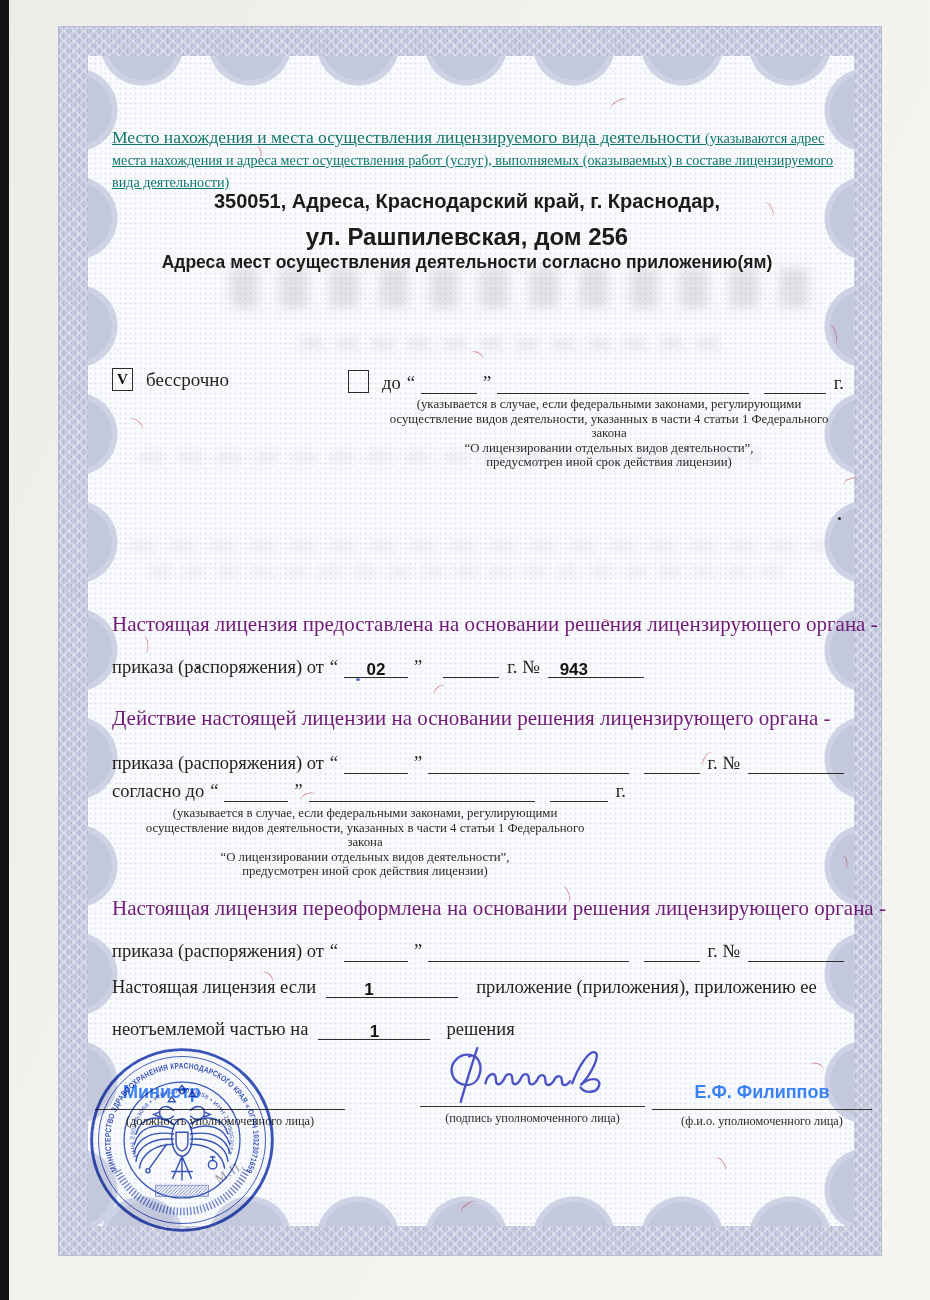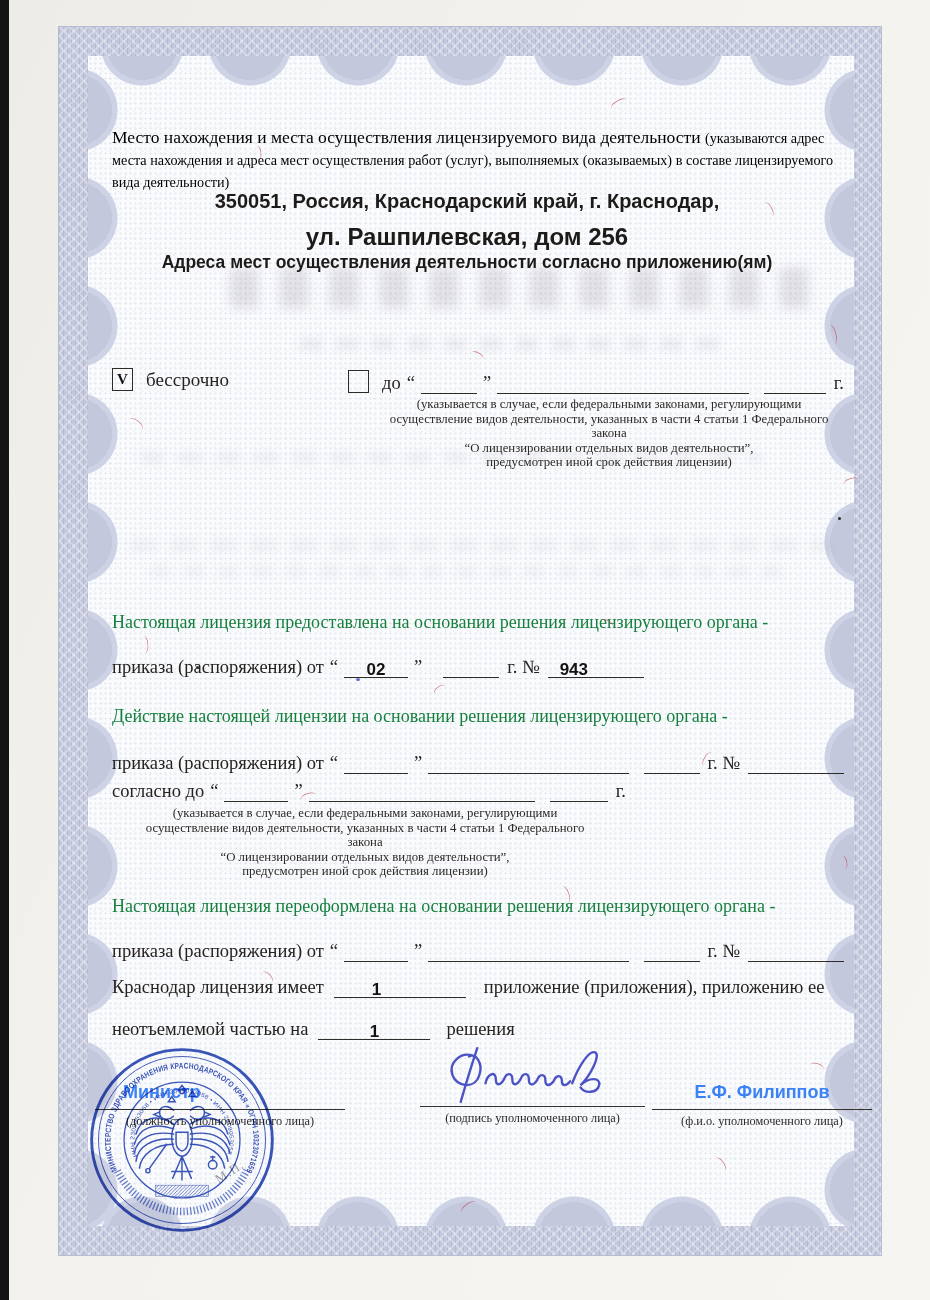--- a/index.html
+++ b/index.html
@@ -39,21 +39,21 @@
   .g-title{left:230px;top:268px;width:580px;height:40px;opacity:.34;}
   .g-a{left:300px;top:338px;width:430px;height:12px;opacity:.20;filter:blur(4px);
     background:repeating-linear-gradient(90deg,rgba(110,110,128,.5) 0 22px,transparent 22px 36px);}
   .g-b{left:140px;top:452px;width:620px;height:11px;opacity:.15;filter:blur(4px);
     background:repeating-linear-gradient(90deg,rgba(110,110,128,.5) 0 24px,transparent 24px 38px);}
   .g-c{left:130px;top:540px;width:700px;height:11px;opacity:.14;filter:blur(4px);
     background:repeating-linear-gradient(90deg,rgba(110,110,128,.5) 0 26px,transparent 26px 40px);}
   .g-d{left:150px;top:566px;width:640px;height:11px;opacity:.12;filter:blur(4px);
     background:repeating-linear-gradient(90deg,rgba(110,110,128,.5) 0 20px,transparent 20px 34px);}
   
-  .ink{color:#000000;}
+  .ink{color:#0f766e;text-decoration:underline;}
   .para{left:112px;top:127px;width:742px;line-height:21px;}
   .para .big{font-size:17.5px;}
   .para .small{font-size:14.2px;}
   .addr{left:95px;width:744px;text-align:center;font-family:"Liberation Sans",sans-serif;
         font-weight:bold;color:#1d1b19;}
   .addr1{top:190px;font-size:20px;}
   .addr2{top:223px;font-size:24px;}
   .addr3{top:252px;font-size:17.5px;}
   .row{display:flex;align-items:flex-end;font-size:18.5px;color:#262220;}
   .row .t{white-space:pre;}
@@ -62,21 +62,21 @@
   .bl .v{width:100%;font-family:"Liberation Sans",sans-serif;font-weight:bold;
          font-size:17px;color:#141311;transform:translateY(3px);text-align:center;}
   .bl .v.left{text-align:left;padding-left:26px;}
   .q{margin:0 6px;flex:none;}
   .sp{width:15px;flex:none;}
   .grow{flex:1 1 auto;}
   .cb{width:21px;height:23px;border:1.7px solid #2e2b27;box-sizing:border-box;flex:none;
       display:flex;align-items:center;justify-content:center;}
   .cb .mark{font-weight:bold;font-size:15px;color:#141311;}
   .note{font-size:12.8px;line-height:14.6px;text-align:center;color:#2c2926;}
-  .line1{font-size:18px;color:#15803d;}
+  .line1{font-size:21px;color:#701a75;}
   
   .sigcol{text-align:center;}
   .sigline{border-top:1.6px solid #34312d;margin-top:6px;}
   .caption{font-size:12.3px;color:#2c2a28;margin-top:4px;}
   .poslabel,.namelabel{font-family:"Liberation Sans",sans-serif;font-weight:bold;
       font-size:18px;color:#3b82f6;}
   .mp{font-size:13px;letter-spacing:1px;color:rgba(70,70,88,.55);
       transform:rotate(-32deg);}
   .stamp{mix-blend-mode:multiply;opacity:.93;filter:blur(.3px);}
   
@@ -95,21 +95,21 @@
 
 <div class="abs ghost g-title"></div>
 <div class="abs g-a"></div>
 <div class="abs g-b"></div>
 <div class="abs g-c"></div>
 <div class="abs g-d"></div>
 
 <div class="abs para ink">
   <span class="big">Место нахождения и места осуществления лицензируемого вида деятельности </span><span class="small">(указываются адрес места нахождения и адреса мест осуществления работ (услуг), выполняемых (оказываемых) в составе лицензируемого вида деятельности)</span>
 </div>
-<div class="abs addr addr1">350051, Россия, Краснодарский край, г. Краснодар,</div>
+<div class="abs addr addr1">350051, Адреса, Краснодарский край, г. Краснодар,</div>
 <div class="abs addr addr2">ул. Рашпилевская, дом 256</div>
 <div class="abs addr addr3">Адреса мест осуществления деятельности согласно приложению(ям)</div>
 
 <div class="abs row" style="left:112px;top:368px;width:230px;">
   <span class="cb" style="align-self:center;">
       <span class="mark">V</span>
     </span>
   <span class="t" style="margin-left:13px;font-size:19px;">бессрочно</span>
 </div>
 
@@ -183,21 +183,21 @@
   <span class="bl" style="width:64px;"></span>
   <span class="q">”</span>
   <span class="bl grow"></span>
   <span class="sp"></span>
   <span class="bl" style="width:56px;"></span>
   <span class="t" style="margin:0 8px;">г. №</span>
   <span class="bl" style="width:96px;"></span>
 </div>
 
 <div class="abs row" style="left:112px;top:972px;width:732px;">
-  <span class="t">Краснодар лицензия имеет</span>
+  <span class="t">Настоящая лицензия если</span>
   <span class="bl" style="width:132px;margin-left:10px;">
       <span class="v left" style="padding-left:38px;">1</span>
     </span>
   <span class="t" style="margin-left:18px;">приложение (приложения), приложению ее</span>
 </div>
 <div class="abs row" style="left:112px;top:1014px;width:500px;">
   <span class="t">неотъемлемой частью на</span>
   <span class="bl" style="width:112px;margin-left:10px;">
       <span class="v">1</span>
     </span>

